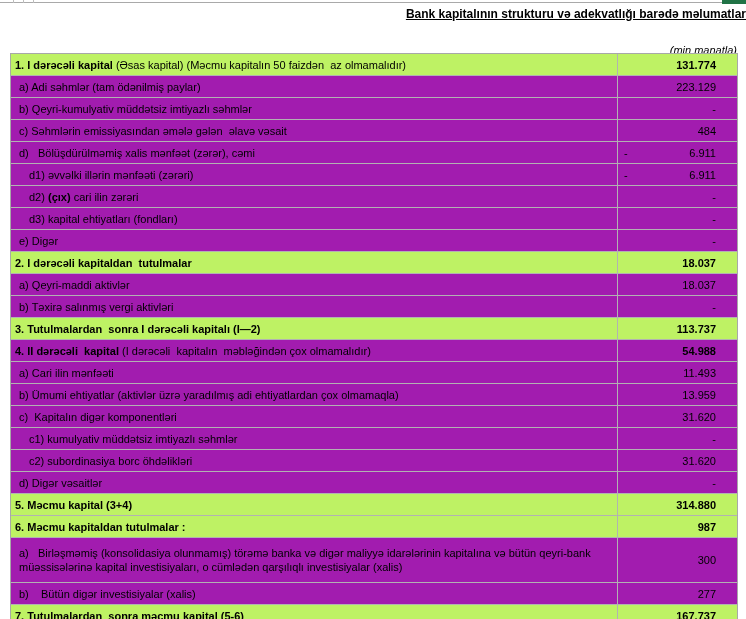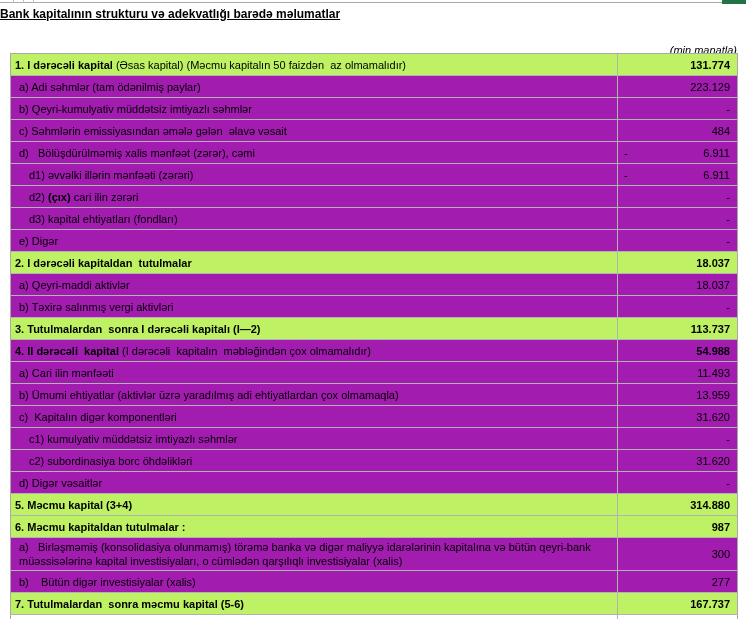--- a/index.html
+++ b/index.html
@@ -14,21 +14,21 @@
   .b { font-weight:bold; }
 
   
   .top-strip { position:absolute; top:0; left:0; width:746px; height:5px; }
   .top-strip .hline { position:absolute; top:2px; left:0; width:746px; height:1px; background:#a9a9a9; }
   .top-strip .tick { position:absolute; top:0; width:1px; height:3px; background:#bdbdbd; }
   .top-strip .green { position:absolute; top:0; right:0; width:24px; height:4px; background:#217346; }
 
   .title {
     position:absolute; top:7px; left:0; width:746px;
-    text-align:left; font-size:12px; font-weight:bold;
+    text-align:right; font-size:12px; font-weight:bold;
     text-decoration:underline;
   }
   .unit-note {
     position:absolute; top:36px; right:9px;
     font-size:11px; font-style:italic;margin-top:8px;
   }
 
   .capital-table {
     position:absolute; top:53px; left:10px; width:728px;
     border:1px solid #a8a8a8;
@@ -36,39 +36,39 @@
     font-size:11px;
   }
   .row {
     display:flex;
     height:22px;
     box-sizing:border-box;
     border-bottom:1px solid #b2b2b2;
     background:#a21caf;
   }
   .row:last-child { border-bottom:none; }
-  .row.tall { height:33px; }
+  .row.tall { height:45px; }
   .row.blue { background:#bef264; }
   .cell.label {
     flex:1;
     display:flex; align-items:center;
     padding:0 6px 0 4px;
     white-space:pre-wrap;
     line-height:14px;
     overflow:hidden;
   }
   .ind1 .cell.label { padding-left:8px; }
   .ind2 .cell.label { padding-left:18px; }
   .cell.label .wrap { display:inline; }
   .cell.value {
     width:120px;
     box-sizing:border-box;
     border-left:1px solid #b2b2b2;
     display:flex; align-items:center; justify-content:flex-end;
-    padding:0 7px;
+    padding:0 21px;
   }
   .cell.value.negrow { justify-content:space-between; padding-left:6px; }
   .sliver {
     height:5px; border-bottom:none; background:#ffffff;
   }
   .sliver .cell.value { border-left:1px solid #b2b2b2; }
 </style>
 </head>
 <body>
 

